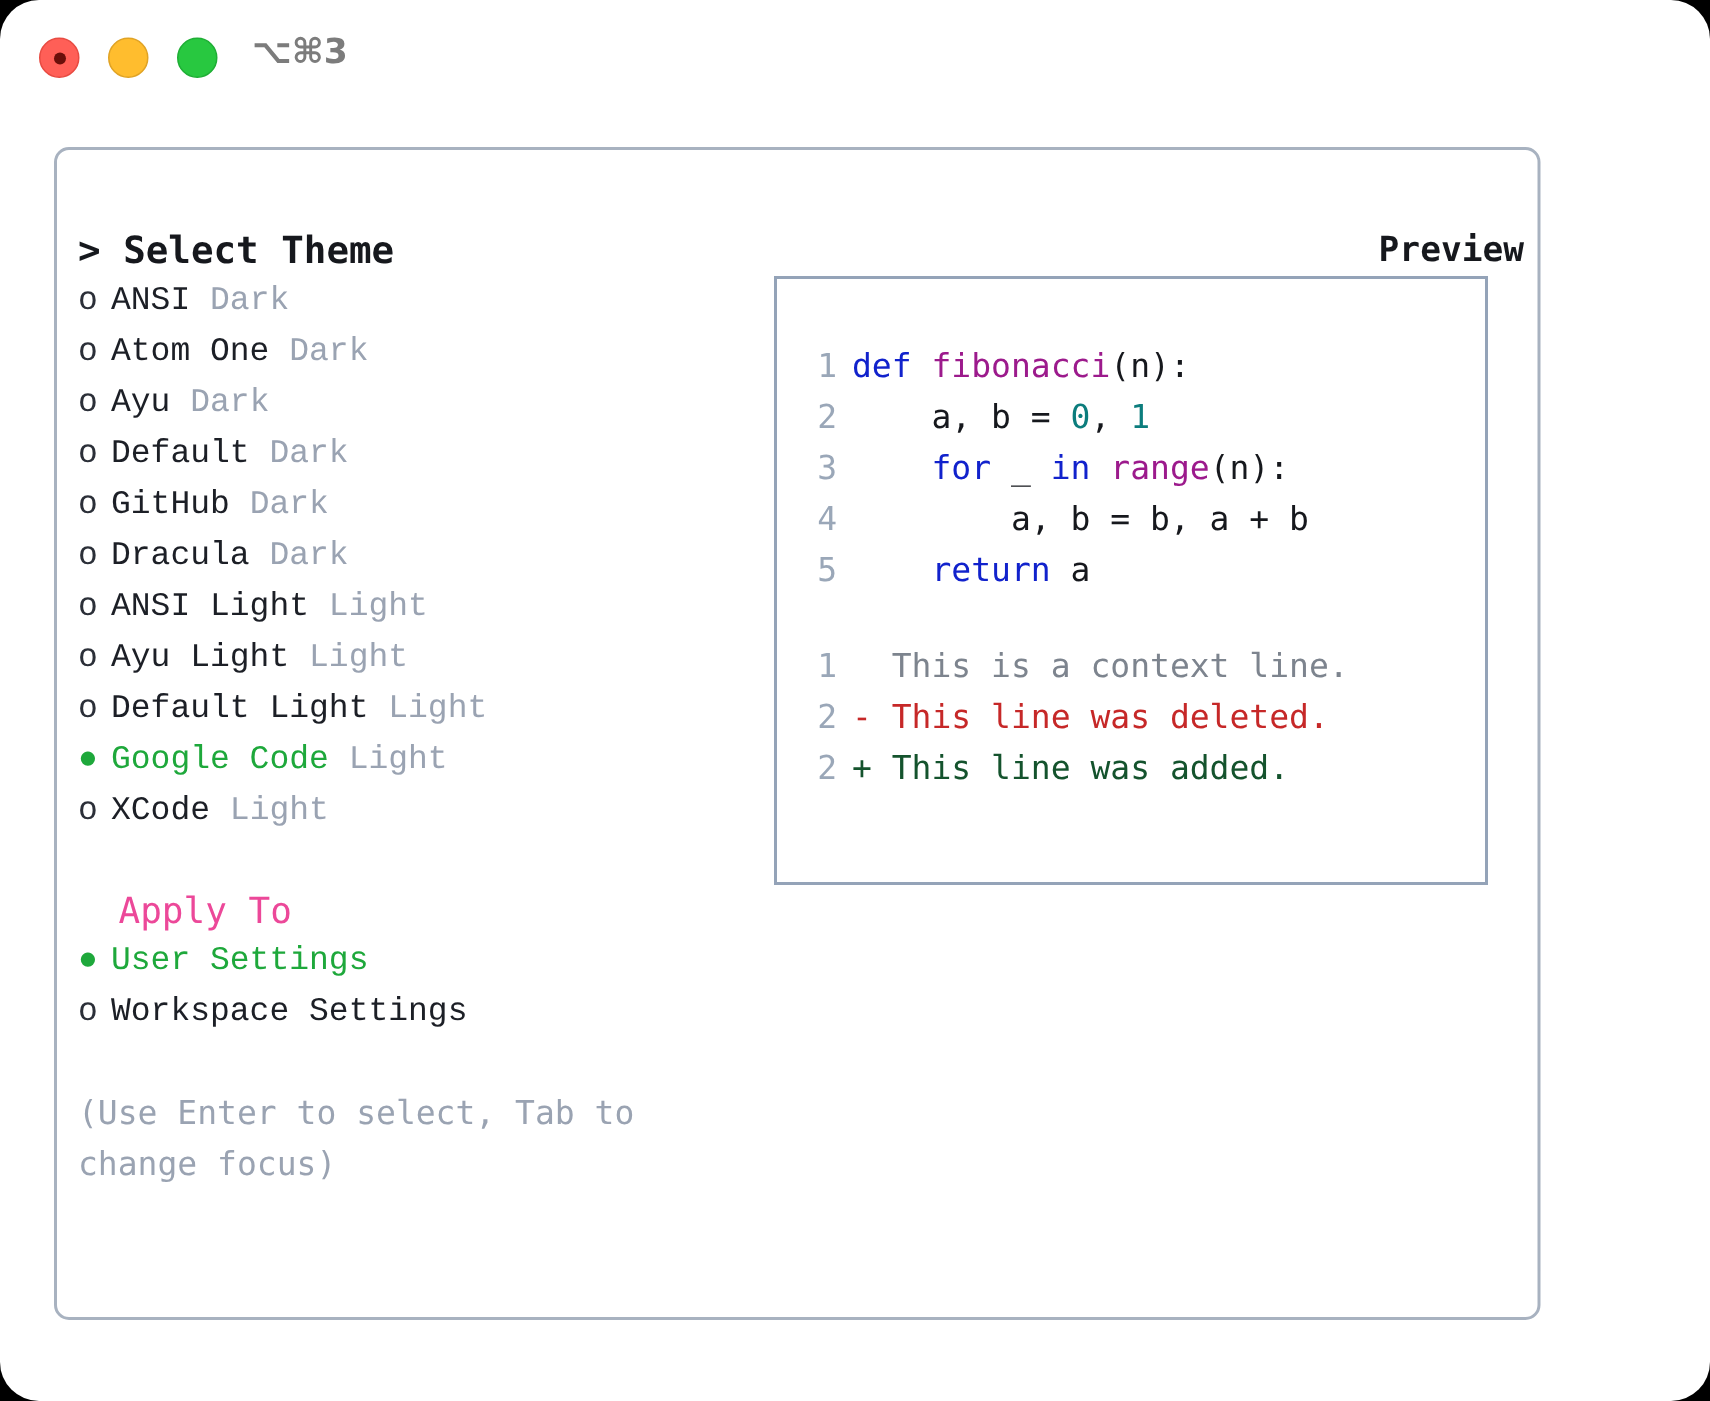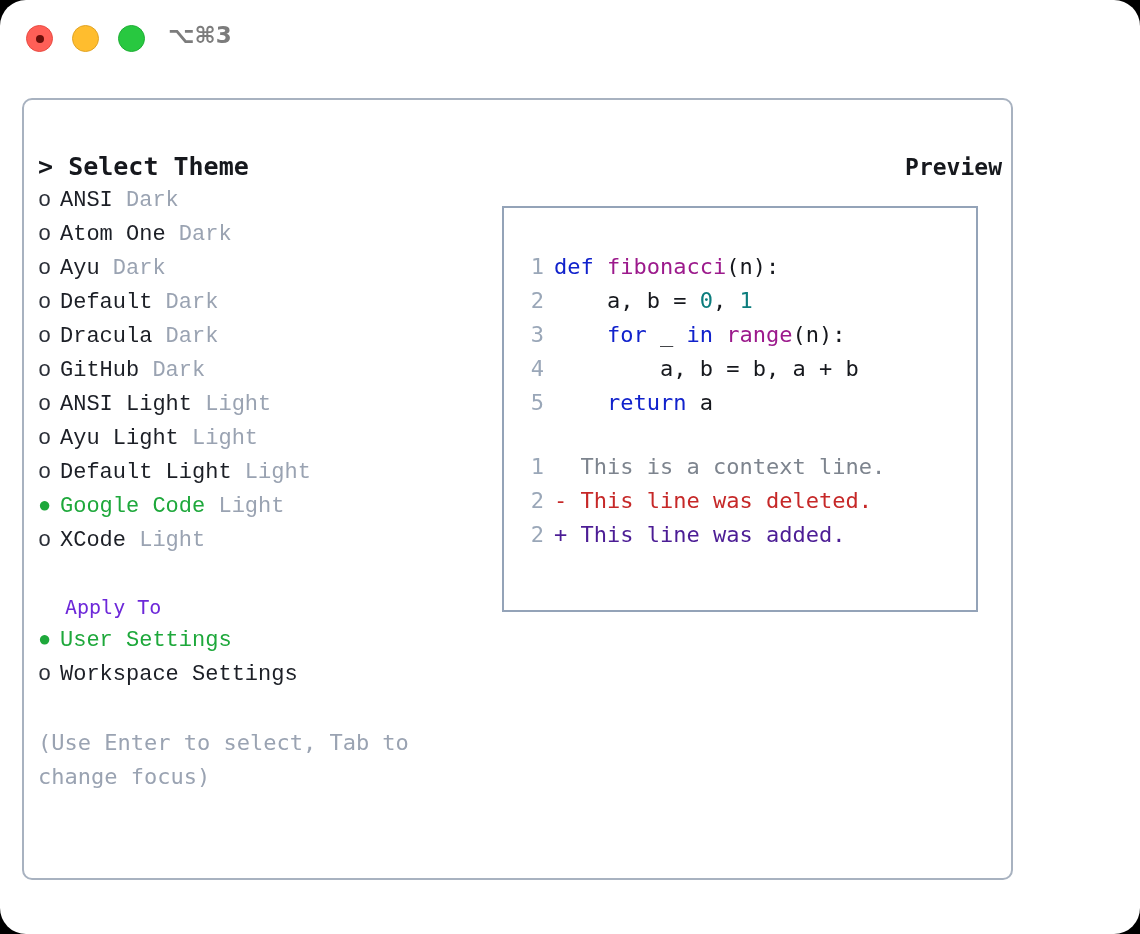--- a/index.html
+++ b/index.html
@@ -59,21 +59,21 @@
     font-family: "DejaVu Sans", sans-serif;
     font-size: 23px;
     font-weight: 700;
     color: #7c7c7c;
     letter-spacing: 0px;
   }
 
   
   .panel {
     position: absolute;
-    left: 22px; top: 98px;
+    left: 36px; top: 98px;
     width: 991px;
     height: 782px;
     border: 2px solid #a8b2c0;
     border-radius: 10px;
     background: #ffffff;
     box-sizing: border-box;
   }
 
   
   .left-col {
@@ -104,23 +104,23 @@
     width: 22px;
   }
   .marker-off { color: #2b2f38; }
   .marker-on  { color: #1ea83b; }
   .opt-name   { color: #1c1f26; }
   .opt-row.selected .opt-name { color: #1ea83b; }
   .opt-kind   { color: #9aa3b2; }
 
   .section-head {
     font-family: "DejaVu Sans Mono", monospace;
-    font-size: 20px;
-    line-height: 34px;
-    color: #6d28d9;
+    font-size: 24px;
+    line-height: 34px;
+    color: #ec4899;
     white-space: pre;
     padding-left: 27px;
   }
 
   .spacer-sm { height: 32px; }
   .spacer-md { height: 34px; }
 
   .hint {
     font-family: "DejaVu Sans Mono", monospace;
     font-size: 22px;
@@ -138,21 +138,20 @@
   }
   .preview-title {
     font-family: "DejaVu Sans Mono", monospace;
     font-size: 23px;
     font-weight: 700;
     color: #16181d;
     line-height: 34px;
     text-align: right;
   }
   .preview-box {
-    margin-top: 22px;
     width: 476px;
     height: 406px;
     border: 2px solid #94a3b8;
     background: #ffffff;
     box-sizing: border-box;
     padding: 42px 0 0 14px;
   }
   .code-line {
     font-family: "DejaVu Sans Mono", monospace;
     font-size: 22px;
@@ -165,21 +164,21 @@
     text-align: right;
     color: #9aa7b8;
     margin-right: 10px;
   }
   .tok-kw   { color: #1122cc; }
   .tok-fn   { color: #9c1a8c; }
   .tok-num  { color: #0c7d7d; }
   .tok-txt  { color: #16181d; }
   .tok-ctx  { color: #7d848e; text-align: center; }
   .tok-del  { color: #c62828; }
-  .tok-add  { color: #4c1d95; }
+  .tok-add  { color: #14532d; }
   .diff-gap { height: 30px; }
 </style>
 </head>
 <body>
 
 <div class="window">
 
   <div class="titlebar">
     <div class="traffic">
       <div class="light red">
@@ -195,22 +194,22 @@
 
     <div class="left-col">
 
       <div class="list-header"><span class="caret">&gt;</span> <span>Select Theme</span></div>
 
       <div id="theme-items">
           <div class="opt-row"><span class="marker marker-off">o</span><span class="opt-name">ANSI</span><span class="opt-kind"> Dark</span></div>
           <div class="opt-row"><span class="marker marker-off">o</span><span class="opt-name">Atom One</span><span class="opt-kind"> Dark</span></div>
           <div class="opt-row"><span class="marker marker-off">o</span><span class="opt-name">Ayu</span><span class="opt-kind"> Dark</span></div>
           <div class="opt-row"><span class="marker marker-off">o</span><span class="opt-name">Default</span><span class="opt-kind"> Dark</span></div>
+          <div class="opt-row"><span class="marker marker-off">o</span><span class="opt-name">GitHub</span><span class="opt-kind"> Dark</span></div>
           <div class="opt-row"><span class="marker marker-off">o</span><span class="opt-name">Dracula</span><span class="opt-kind"> Dark</span></div>
-          <div class="opt-row"><span class="marker marker-off">o</span><span class="opt-name">GitHub</span><span class="opt-kind"> Dark</span></div>
           <div class="opt-row"><span class="marker marker-off">o</span><span class="opt-name">ANSI Light</span><span class="opt-kind"> Light</span></div>
           <div class="opt-row"><span class="marker marker-off">o</span><span class="opt-name">Ayu Light</span><span class="opt-kind"> Light</span></div>
           <div class="opt-row"><span class="marker marker-off">o</span><span class="opt-name">Default Light</span><span class="opt-kind"> Light</span></div>
           <div class="opt-row selected"><span class="marker marker-on">●</span><span class="opt-name">Google Code</span><span class="opt-kind"> Light</span></div>
           <div class="opt-row"><span class="marker marker-off">o</span><span class="opt-name">XCode</span><span class="opt-kind"> Light</span></div>
         </div>
 
       <div class="spacer-sm"></div>
 
       <div class="section-head">Apply To</div>

